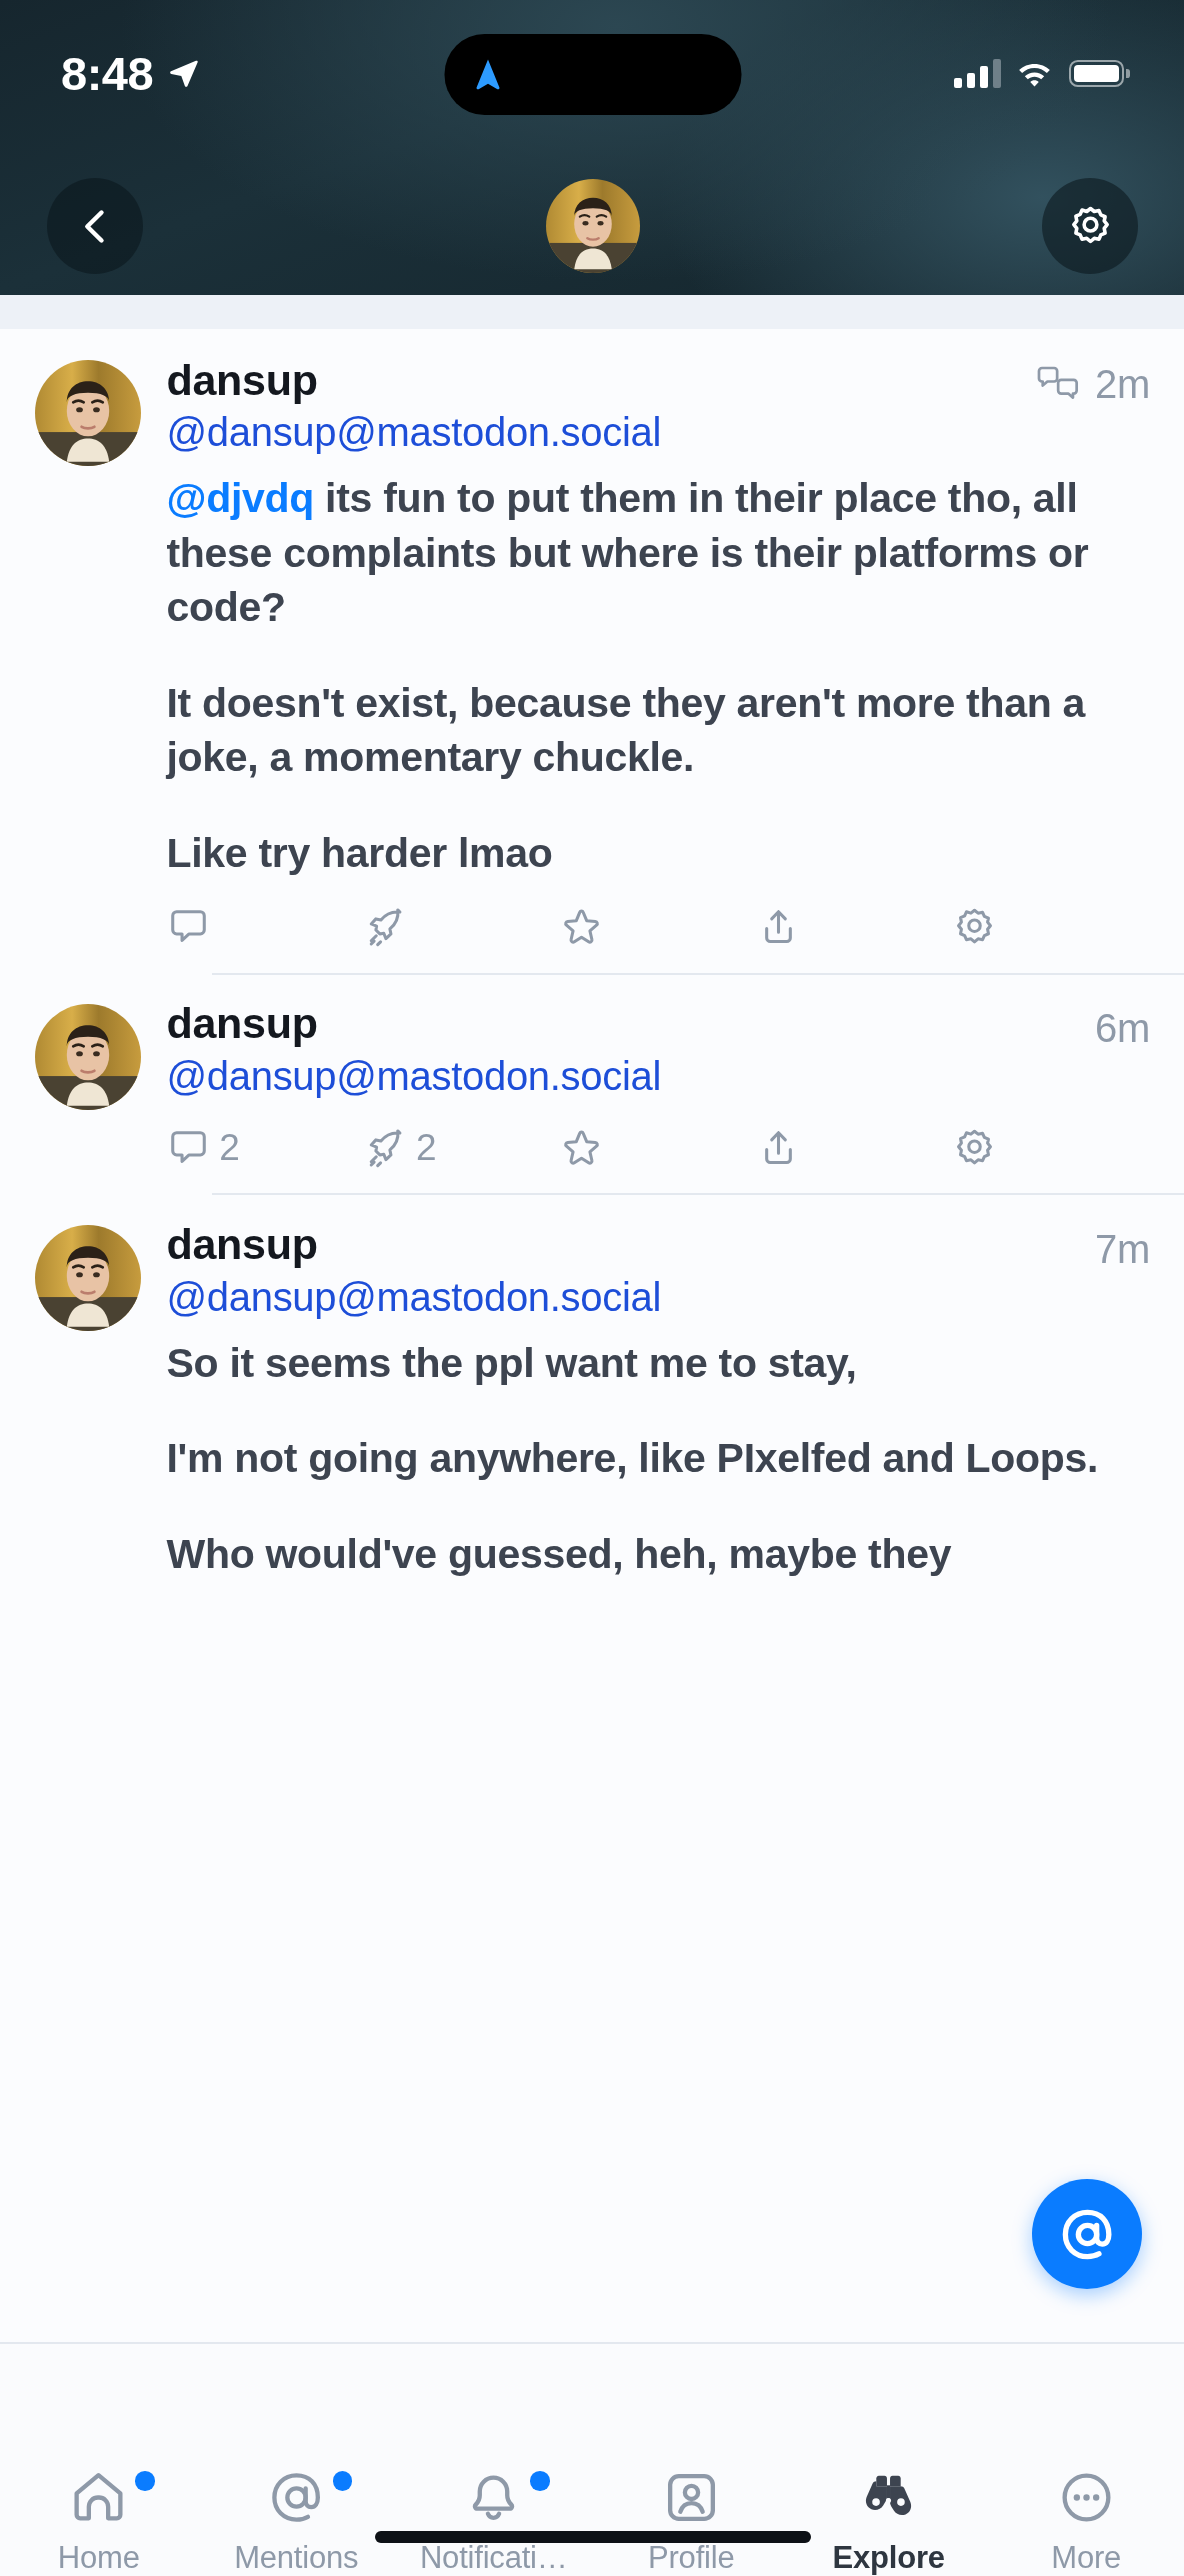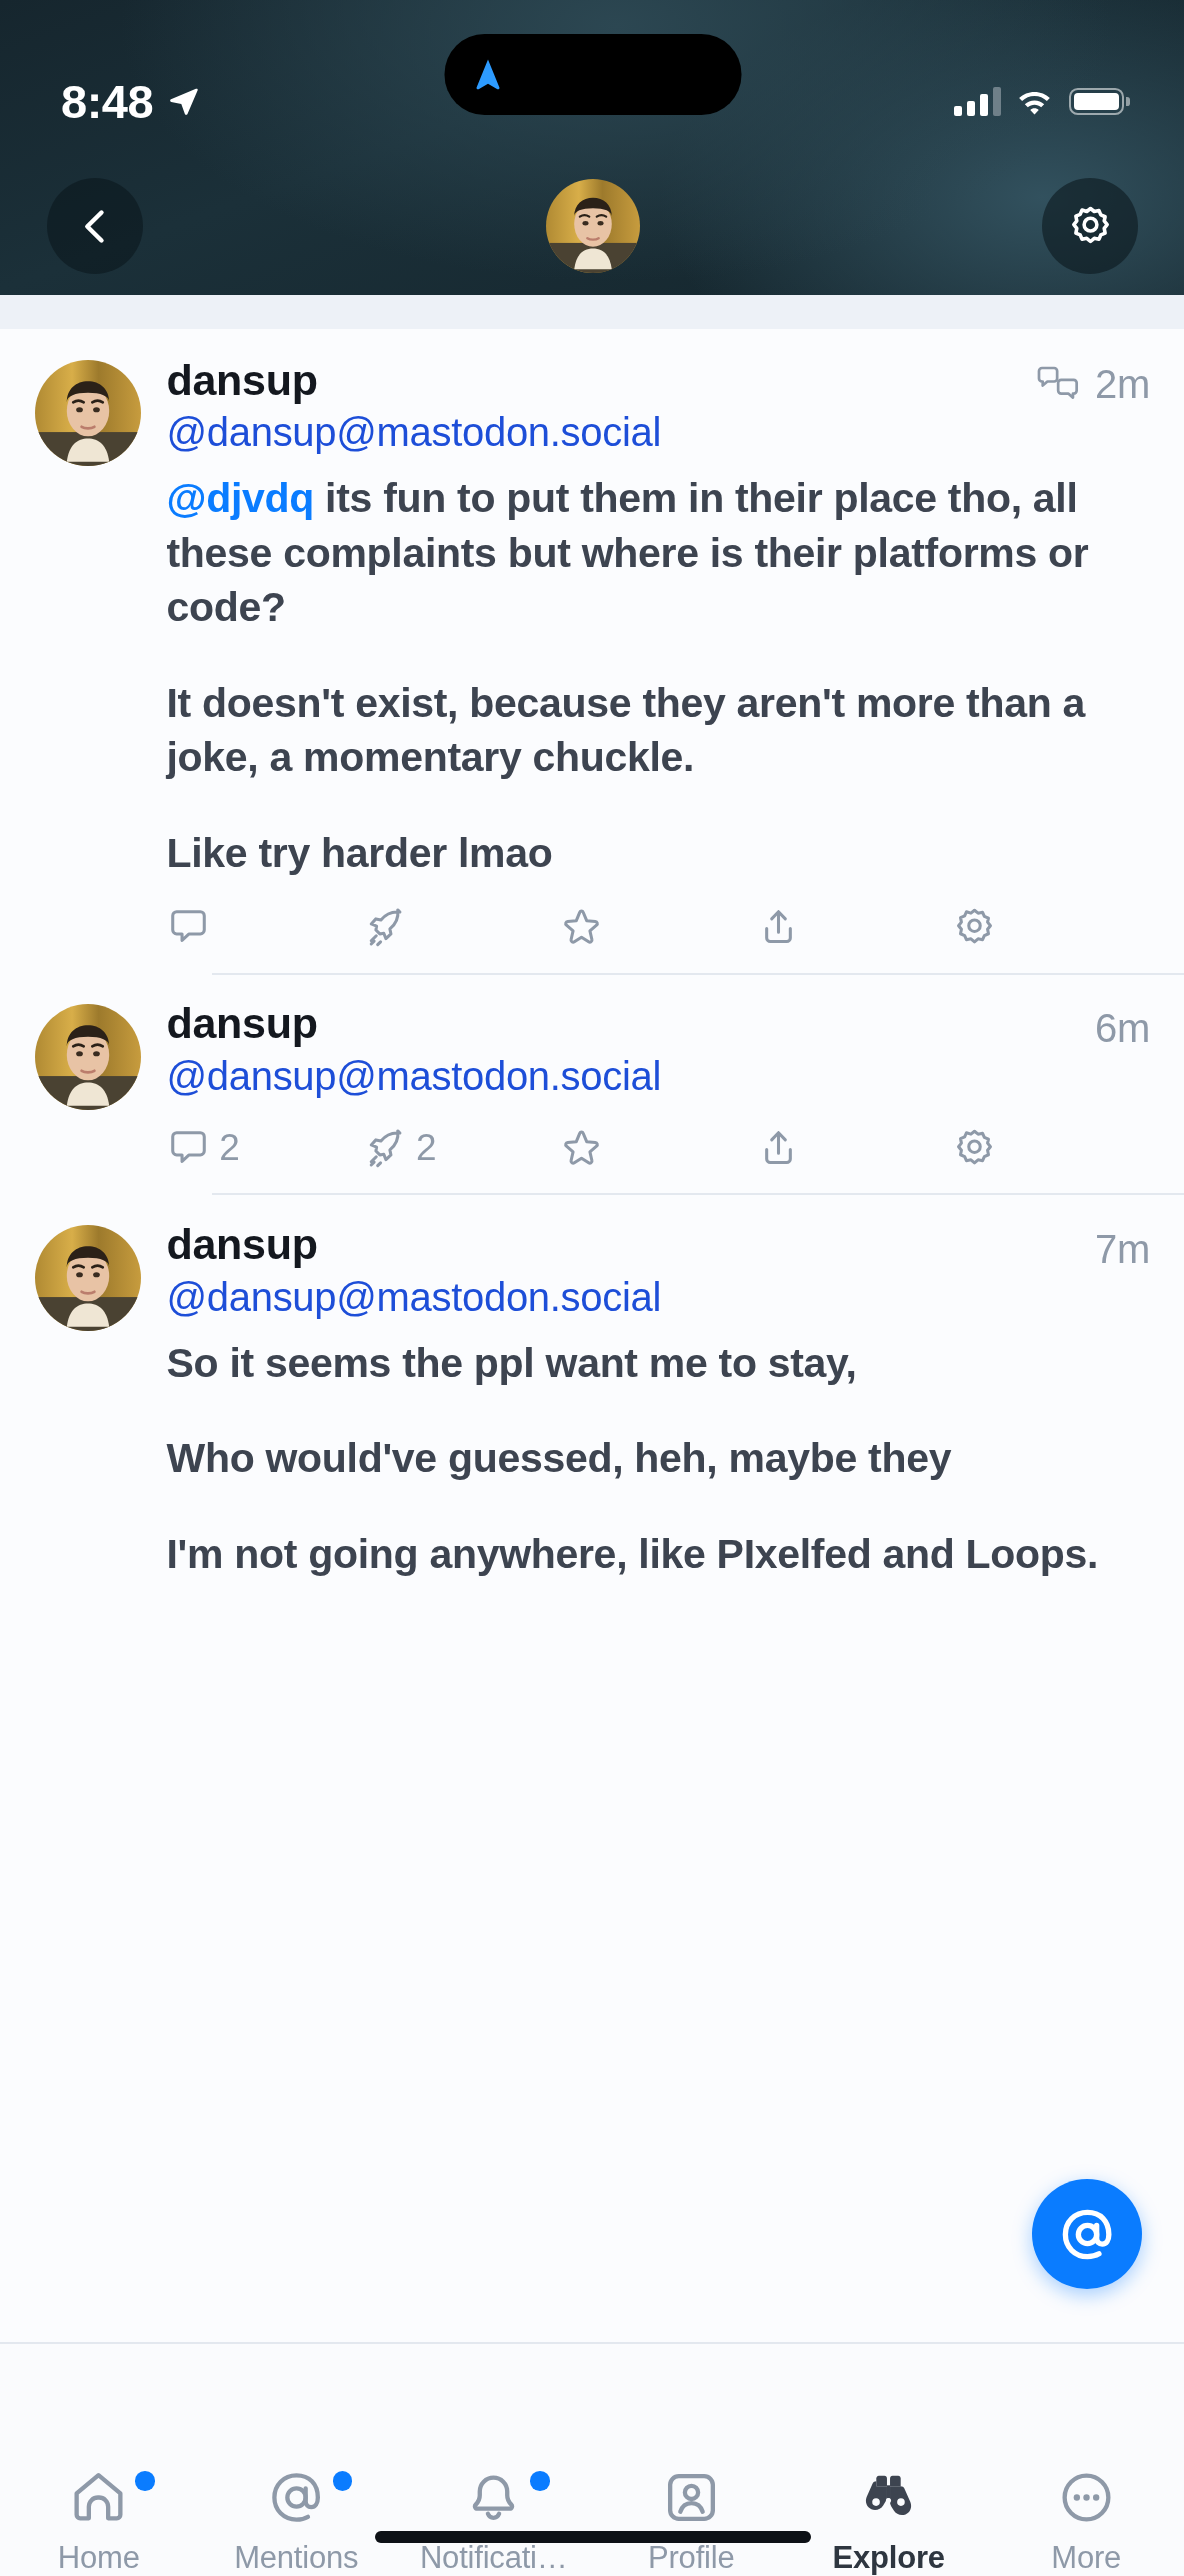--- a/index.html
+++ b/index.html
@@ -19,21 +19,20 @@
       radial-gradient(ellipse 688px 354px at 52% 8%, #2c4752 0%, rgba(44,71,82,0) 72%),
       radial-gradient(ellipse 511px 295px at 88% 60%, #32515e 0%, rgba(50,81,94,0) 75%),
       linear-gradient(160deg,#16262e 0%, #1b3039 38%, #14242b 100%);
     overflow:hidden;
   }
   .status-bar {
     position:absolute; top:0; left:0; right:0;
     height:147px;
     display:flex; align-items:center;
     padding:16px 61px;
-    margin-top:28px;
   }
   .sb-left { display:flex; align-items:center; gap:13.8px; flex:0 0 auto; }
   .sb-time {
     color:#ffffff; font-size:47px; font-weight:600;
     letter-spacing:-0.5px; line-height:1;
   }
   .loc-arrow { width:33px; height:33px; display:block; }
   .dyn-island {
     position:absolute; left:50%; transform:translateX(-50%);
     top:34px;
@@ -434,22 +433,22 @@
             <div class="display-name">dansup</div>
             <div class="handle">@dansup@mastodon.social</div>
           </div>
           <div class="meta">
             <span class="meta-time">7m</span>
           </div>
         </div>
 
         <div class="post-body">
           <p>So it seems the ppl want me to stay,</p>
+          <p class="gap">I'm not going anywhere, like PIxelfed and Loops.</p>
           <p class="gap">Who would've guessed, heh, maybe they</p>
-          <p class="gap">I'm not going anywhere, like PIxelfed and Loops.</p>
         </div>
       </div>
     </div>
   </article>
 
 </div>
 
 <div class="fab">
   <svg width="61" height="61" viewBox="0 0 24 24">
     <circle cx="12" cy="12" r="3.6" fill="none" stroke="#ffffff" stroke-width="2.1"></circle>

